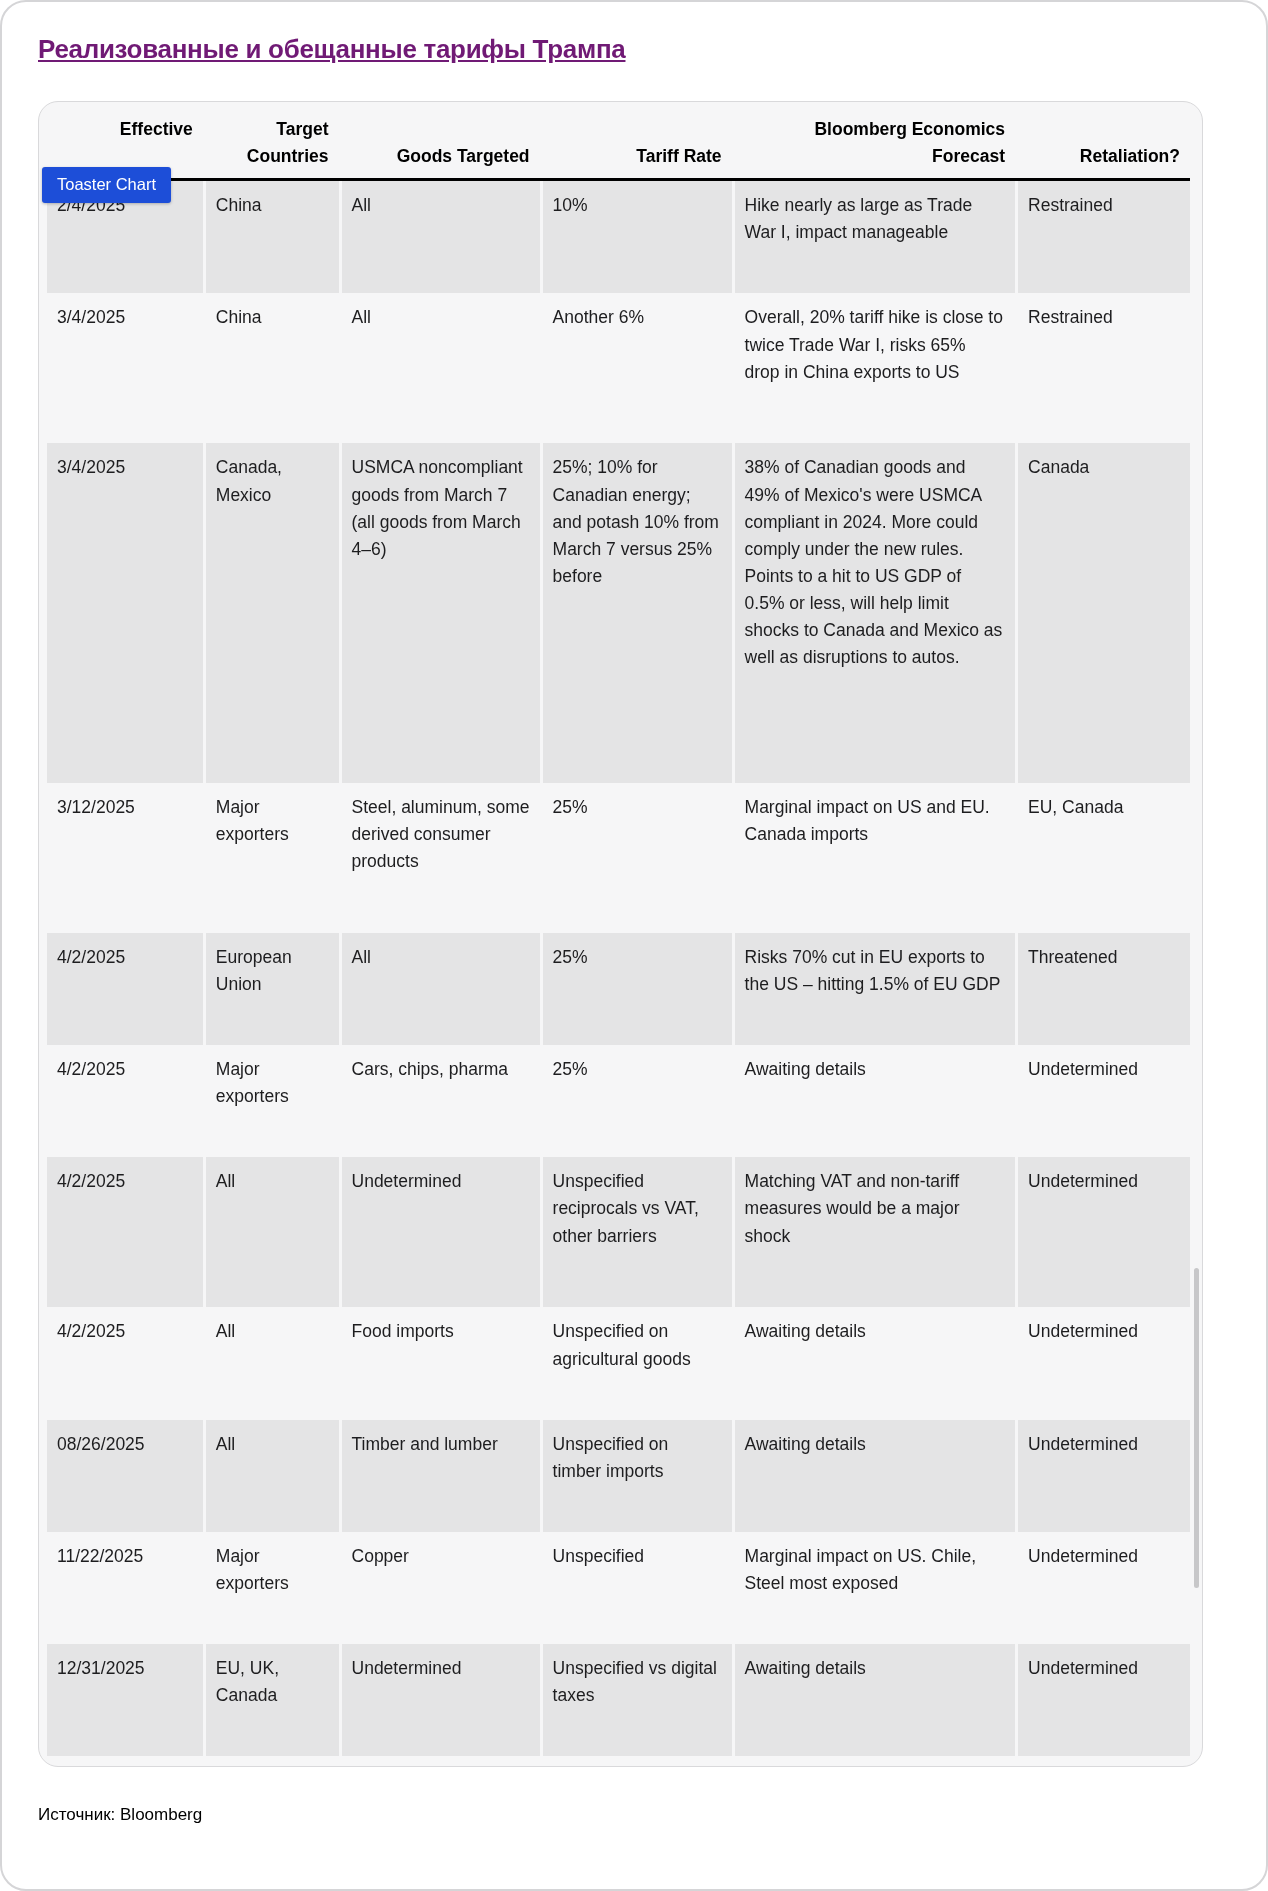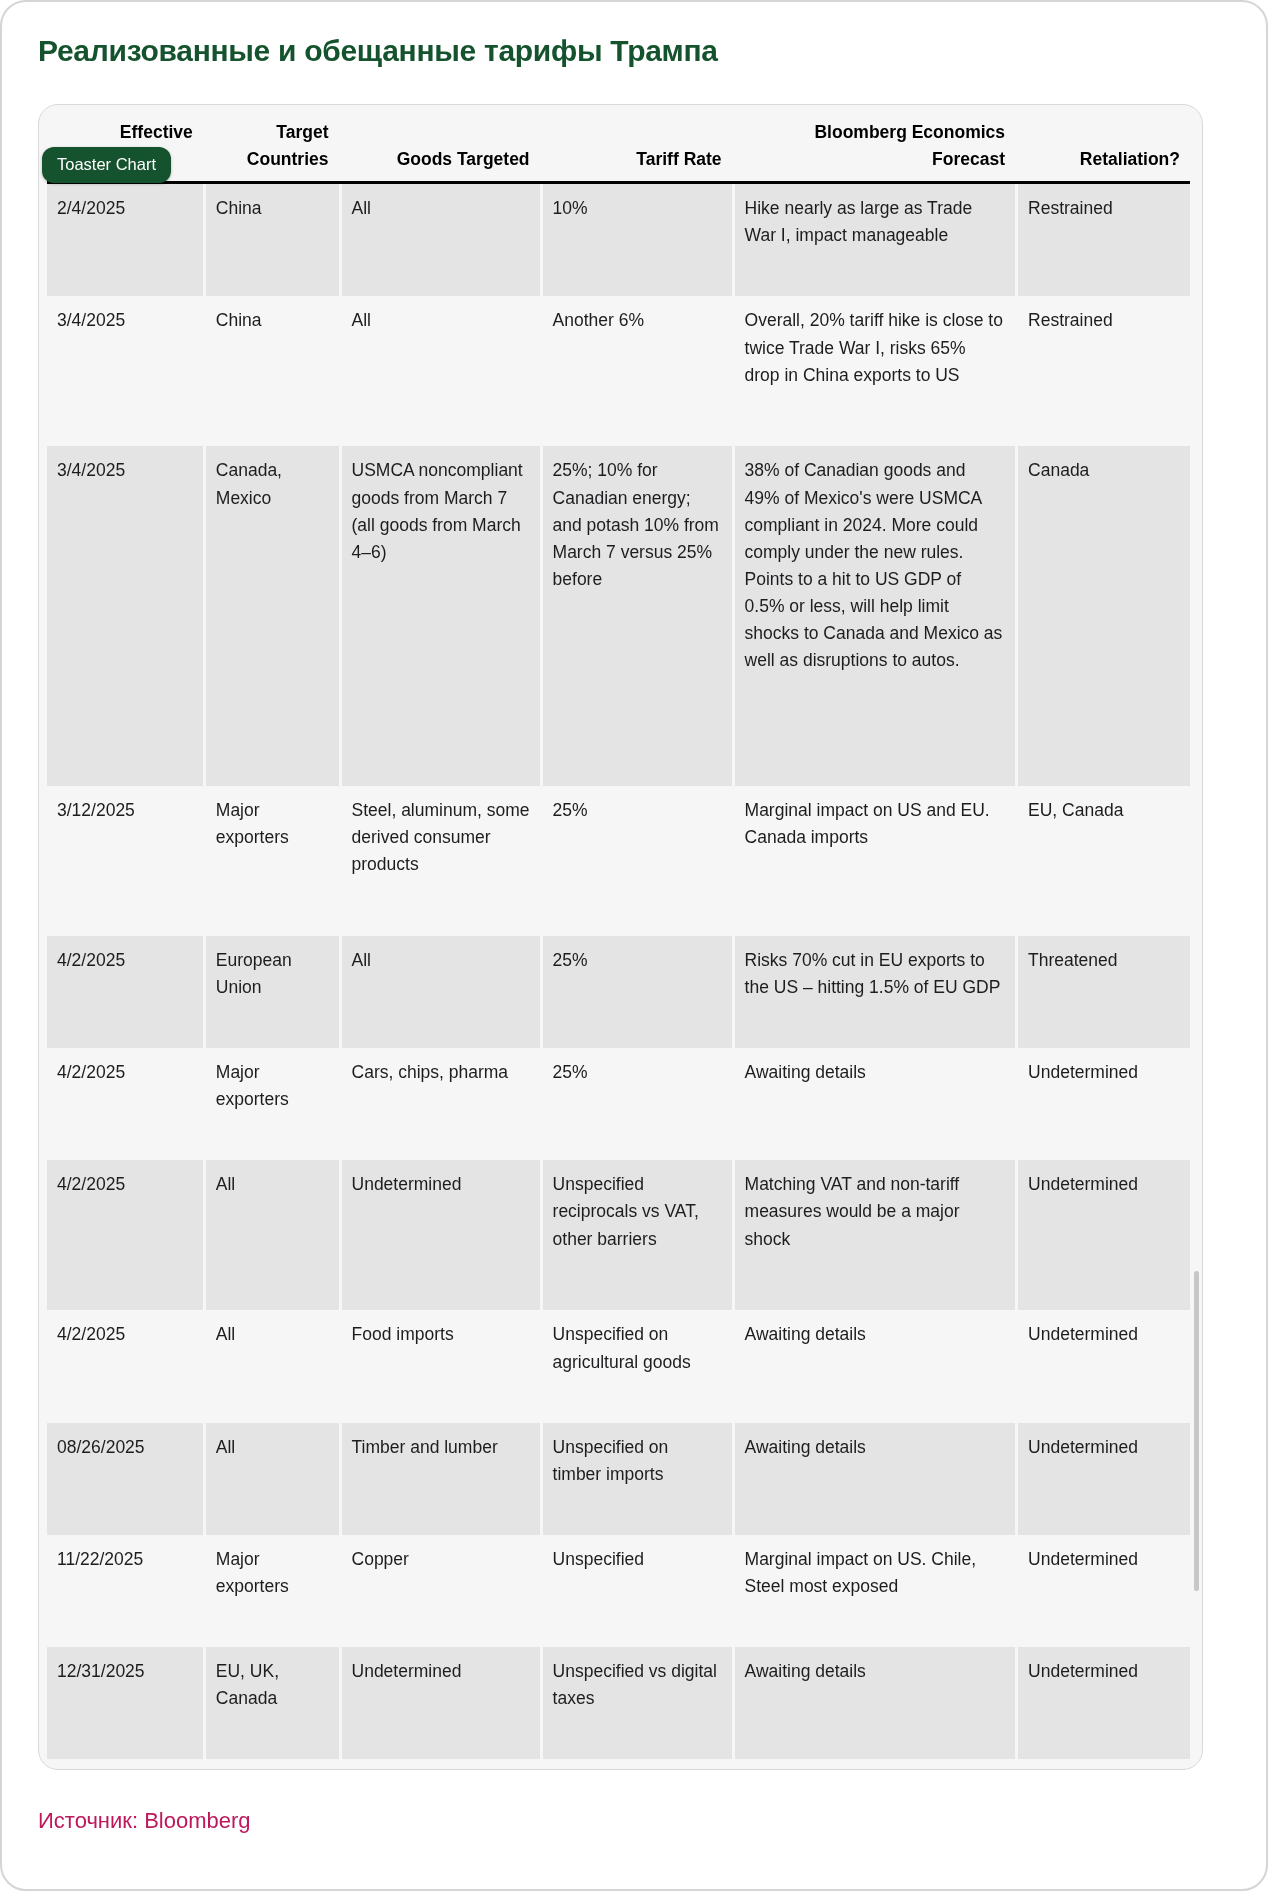--- a/index.html
+++ b/index.html
@@ -14,25 +14,26 @@
   .page-frame {
     position: absolute; inset: 0;
     border: 2px solid #d5d5d7;
     border-radius: 26px;
     pointer-events: none;
     box-sizing: border-box;
     z-index: 50;
   }
   .content { padding: 34px 38px 0 38px; }
   .title {
-    font-size: 30px;
+    font-size: 26px;
     font-weight: 700;
-    color: #14532d;
+    color: #701a75;
     letter-spacing: -0.3px;
     margin: 0 0 36px 0;
+    text-decoration: underline;
   }
   .card {
     position: relative;
     width: 1165px;
     height: 1666px;
     box-sizing: border-box;
     background: #f6f6f7;
     border: 1.5px solid #d9d9db;
     border-radius: 20px;
     padding: 4px 12px 10px 8px;
@@ -65,42 +66,42 @@
     vertical-align: top;
     text-align: left;
     padding: 11px 10px 15px 10px;
     color: #1d1d1f;
     border-left: 3px solid #f6f6f7;
   }
   table.tariff td:first-child { border-left: none; }
   table.tariff tbody tr:nth-child(odd) td { background: #e4e4e5; }
   .tooltip-badge {
     position: absolute;
-    left: 3px; top: 42px;
-    background: #14532d;
+    left: 3px; top: 65px;
+    background: #1d4ed8;
     color: #ffffff;
     font-size: 16.5px;
     padding: 8px 15px 9px 15px;
-    border-radius: 12px;
+    border-radius: 3px;
     box-shadow: 0 1px 3px rgba(0,0,0,0.25);
     white-space: nowrap;
     z-index: 10;
   }
   .scrollbar-thumb {
     position: absolute;
     right: 3px; top: 1166px;
     width: 5px; height: 320px;
     border-radius: 3px;
     background: #c7c7c9;
     z-index: 5;
   }
   .source {
     margin: 38px 0 0 0;
-    font-size: 22px;
-    color: #be185d;
+    font-size: 17px;
+    color: #000000;
   }
 </style>
 </head>
 <body>
 
 <div class="page-frame"></div>
 
 <div class="content">
   <h1 class="title">Реализованные и обещанные тарифы Трампа</h1>
 

